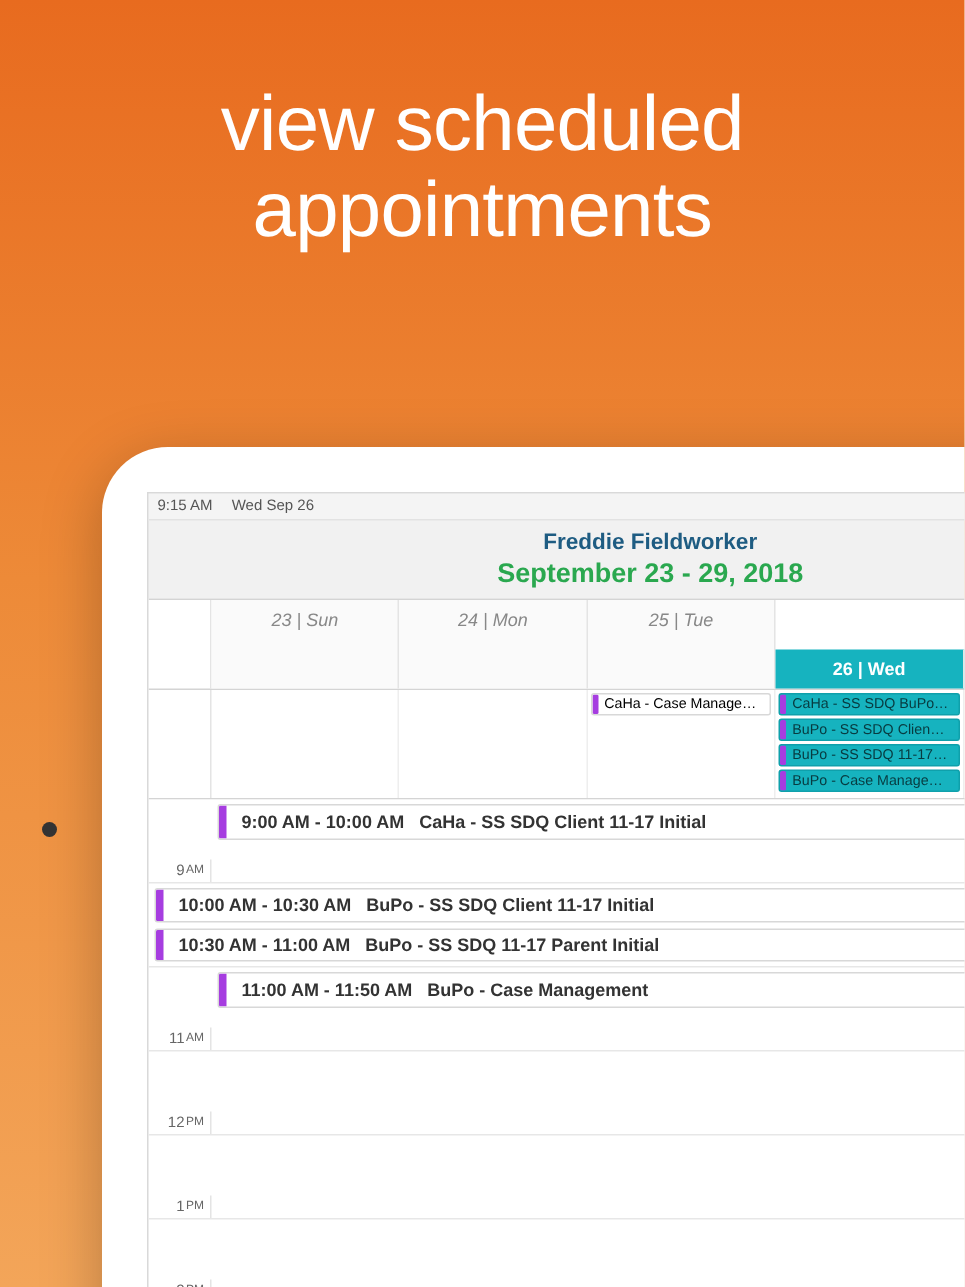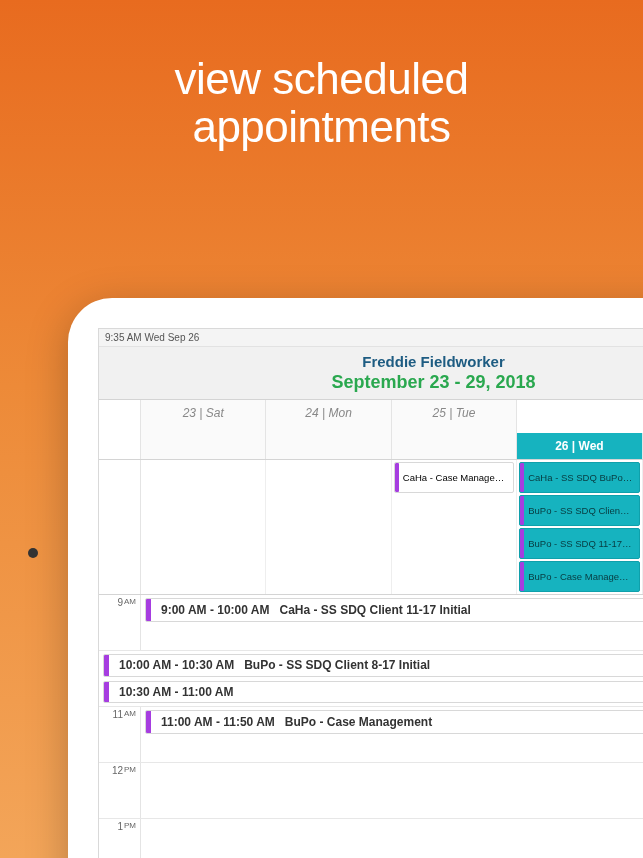--- a/index.html
+++ b/index.html
@@ -7,21 +7,21 @@
   body {
     font-family: -apple-system, "Helvetica Neue", Helvetica, Arial, sans-serif;
     background: linear-gradient(180deg, #e86b1f 0%, #ed8a38 45%, #f3a559 100%);
     overflow: hidden;
     position: relative;
   }
   .headline {
     color: #fff;
     text-align: center;
     font-weight: 300;
-    font-size: 44px;
+    font-size: 52px;
     line-height: 1.1;
     padding: 55px 20px 0;
     letter-spacing: -0.5px;
   }
 
   
   .tablet-frame {
     position: absolute;
     left: 68px;
     top: 298px;
@@ -55,21 +55,21 @@
 
   .statusbar {
     height: 18px;
     line-height: 18px;
     font-size: 10px;
     color: #555;
     padding: 0 6px;
     background: #f4f4f4;
     border-bottom: 1px solid #e2e2e2;
   }
-  .statusbar span + span { }
+  .statusbar span + span { margin-left: 10px; }
 
   .app-title {
     text-align: center;
     font-weight: 700;
     font-size: 15px;
     color: #1e5c82;
     padding: 6px 0 2px;
   }
   .date-range {
     text-align: center;
@@ -118,21 +118,21 @@
     border-right: 1px solid #eee;
     padding: 2px;
     display: flex;
     flex-direction: column;
     gap: 2px;
   }
   .chip {
     display: flex;
     align-items: center;
     gap: 4px;
-    height: 31px;
+    height: 15px;
     border: 1px solid #d8d8d8;
     border-radius: 2px;
     background: #fff;
     font-size: 9.5px;
     padding: 0 3px 0 0;
     overflow: hidden;
     white-space: nowrap;
   }
   .chip.sel { background: #16b3bf; color: #083b40; border-color: #0fa0ab; }
   .chip .bar { width: 4px; align-self: stretch; background: #a63de0; border-radius: 1px; }
@@ -144,20 +144,21 @@
     height: 56px;
     border-bottom: 1px solid #e7e7e7;
   }
   .hour-label {
     width: 42px; flex: 0 0 42px;
     border-right: 1px solid #e4e4e4;
     text-align: right;
     padding: 2px 4px 0 0;
     font-size: 10px;
     color: #666;
+    margin-top: 40px;
   }
   .hour-label .ampm { font-size: 8px; margin-left: 1px; vertical-align: top; }
   .hour-body {
     flex: 1;
     position: relative;
     padding: 3px 4px;
     display: flex;
     flex-direction: column;
     gap: 4px;
   }
@@ -188,30 +189,30 @@
 <div class="headline">
   <span>view scheduled</span><br>
   <span>appointments</span>
 </div>
 
 <div class="tablet-frame">
   <div class="camera"></div>
   <div class="screen">
 
     <div class="statusbar">
-      <span>9:35 AM</span>
+      <span>9:15 AM</span>
       <span>Wed Sep 26</span>
     </div>
 
     <div class="app-title">Freddie Fieldworker</div>
     <div class="date-range">September 23 - 29, 2018</div>
 
     <div class="day-row">
       <div class="gutter"></div>
-      <div class="day-col"><span>23 | Sat</span></div>
+      <div class="day-col"><span>23 | Sun</span></div>
       <div class="day-col"><span>24 | Mon</span></div>
       <div class="day-col"><span>25 | Tue</span></div>
       <div class="day-col active"><span>26 | Wed</span></div>
       <div class="day-col"></div>
     </div>
 
     <div class="allday-row">
       <div class="gutter"></div>
       <div class="allday-cells">
         <div class="allday-cell"></div>
@@ -257,25 +258,26 @@
             <span class="title">CaHa - SS SDQ Client 11-17 Initial</span>
           </div>
         </div>
       </div>
 
       <div class="hour-row">
         <div class="hour-body">
           <div class="appt half">
             <span class="bar"></span>
             <span class="time">10:00 AM - 10:30 AM</span>
-            <span class="title">BuPo - SS SDQ Client 8-17 Initial</span>
+            <span class="title">BuPo - SS SDQ Client 11-17 Initial</span>
           </div>
           <div class="appt half">
             <span class="bar"></span>
             <span class="time">10:30 AM - 11:00 AM</span>
+            <span class="title">BuPo - SS SDQ 11-17 Parent Initial</span>
           </div>
         </div>
       </div>
 
       <div class="hour-row">
         <div class="hour-label">
           <span>11</span><span class="ampm">AM</span>
         </div>
         <div class="hour-body">
           <div class="appt">

